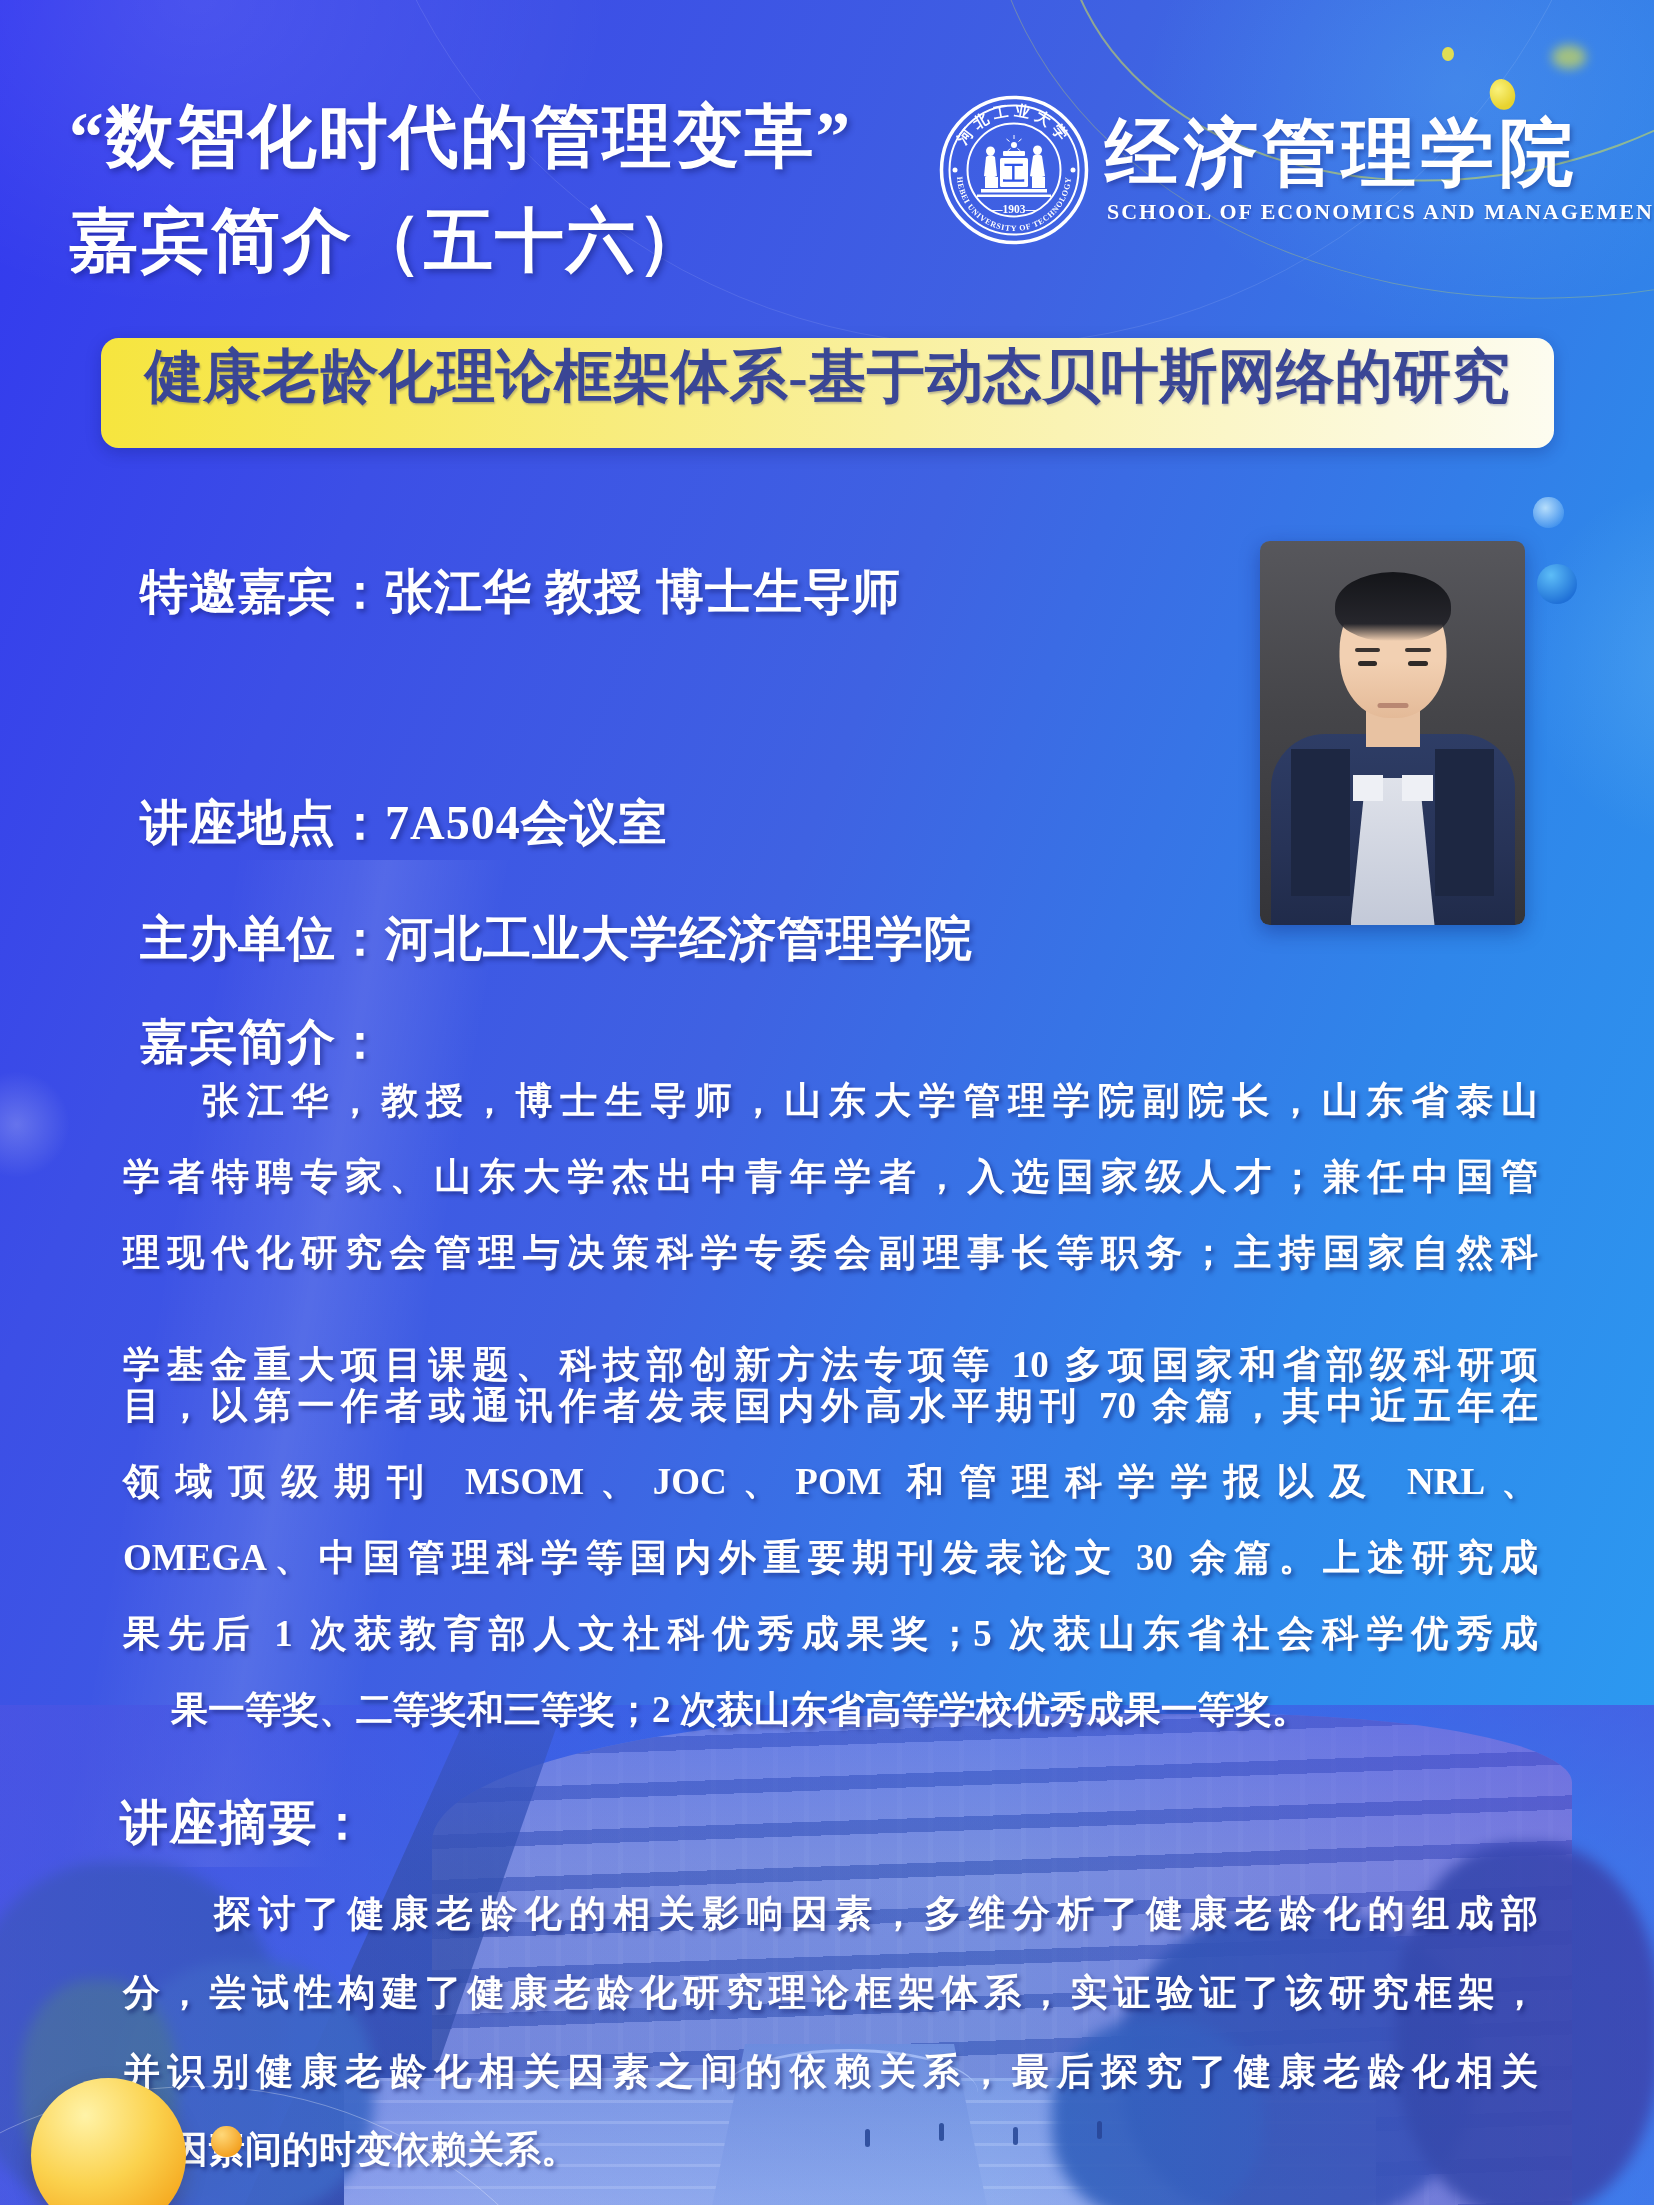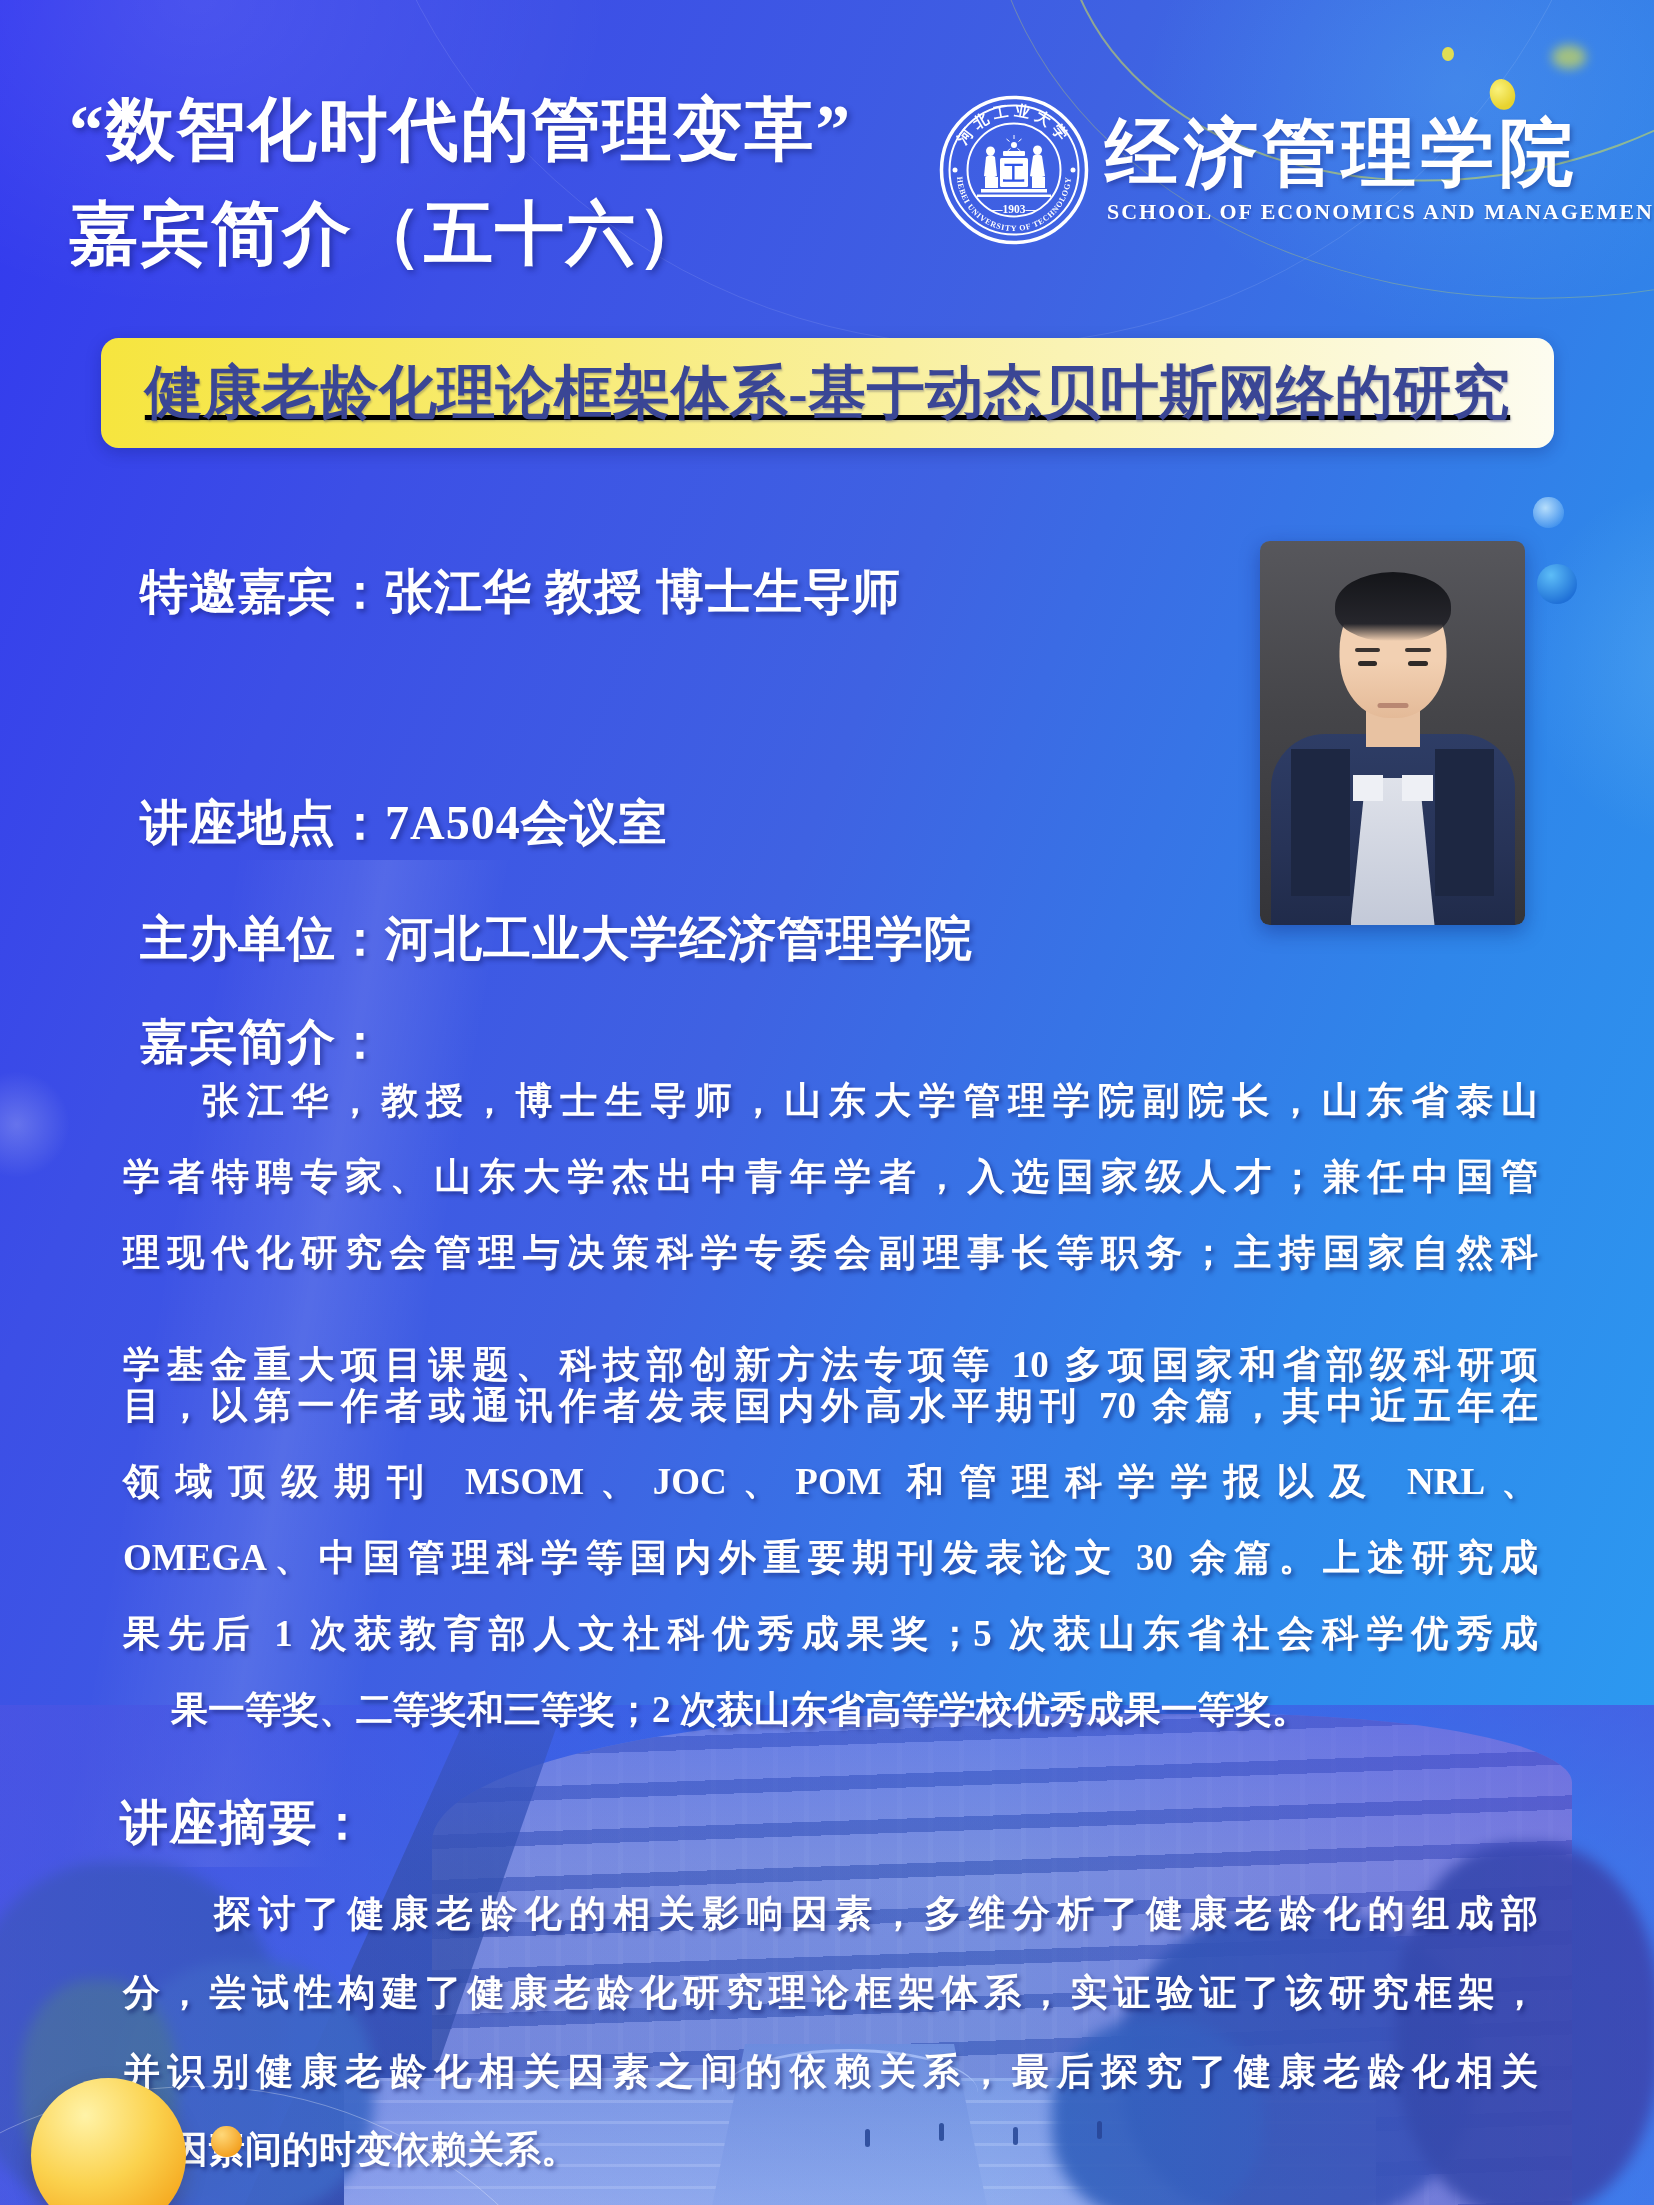--- a/index.html
+++ b/index.html
@@ -27,34 +27,34 @@
   .arcfaint2{left:-246px;top:2086px;width:884px;height:884px;border:1.5px solid rgba(255,255,255,.30);border-radius:50%;}
   .dot{border-radius:50%;}
   .dot-s{left:1442px;top:47px;width:11.8px;height:13.8px;background:#e9e14b;opacity:.95;}
   .dot-b{left:1490px;top:79px;width:24.6px;height:31px;background:radial-gradient(circle at 38% 30%,#faf27c,#e7d32f 70%);transform:rotate(-14deg);}
   .dot-blur{left:1552px;top:45px;width:34px;height:23.6px;background:#d9e24a;filter:blur(5.4px);opacity:.65;}
   .bubble-b1{left:1537px;top:564px;width:40px;height:40px;border-radius:50%;
     background:radial-gradient(circle at 35% 28%,#5fc0f8,#1e6fd6 75%);opacity:.95;}
   .bubble-b2{left:1533px;top:497px;width:30.5px;height:30.5px;border-radius:50%;
     background:radial-gradient(circle at 40% 35%,rgba(205,238,255,.85),rgba(130,200,250,.25) 75%);}
   
-  .series{left:69px;top:78px;width:909px;color:#fff;font-weight:bold;
+  .series{left:69px;top:85px;width:909px;color:#fff;font-weight:bold;
     font-size:69px;line-height:104px;letter-spacing:2px;
     text-shadow:2.5px 3.4px 5.9px rgba(8,16,90,.45);}
   
   .seal{left:939px;top:95px;width:150px;height:150px;}
   .logo-cn{left:1105px;top:104px;width:511px;color:#fff;font-weight:bold;font-size:74px;
     letter-spacing:4.9px;text-shadow:2px 2.9px 4.9px rgba(8,16,90,.35);white-space:nowrap;}
   .logo-en{left:1107px;top:199px;width:511px;color:#fff;font-weight:bold;font-size:22px;
     letter-spacing:2px;white-space:nowrap;text-shadow:1px 1.5px 2.9px rgba(8,16,90,.35);}
   
   .banner{left:101px;top:338px;width:1453px;height:110px;border-radius:17.7px;
     background:linear-gradient(90deg,#f6e53e 0%,#f9f0a0 55%,#fdfcf0 100%);
-    display:flex;align-items:center;justify-content:center;
-    box-shadow:0 4.9px 14.7px rgba(10,20,100,.25);text-decoration:underline;}
+    display:flex;justify-content:center;
+    box-shadow:0 4.9px 14.7px rgba(10,20,100,.25);}
   .banner-text{color:#3a4695;font-weight:bold;font-size:58px;letter-spacing:0.5px;white-space:nowrap;
     text-shadow:1px 1.5px 2px rgba(20,25,90,.25);}
   
   .info-row{left:140px;color:#fff;font-weight:bold;font-size:48px;white-space:nowrap;
     text-shadow:2.5px 3.4px 4.9px rgba(8,16,90,.45);letter-spacing:1px;}
   .r0{top:560px;} .r1{top:676px;} .r2{top:791px;} .r3{top:907px;} .r4{top:1010px;}
   
   .photo{left:1260px;top:541px;width:265px;height:384px;border-radius:9.8px;overflow:hidden;
     background:linear-gradient(180deg,#57575c,#454549 45%,#343438 100%);
     box-shadow:0 6.9px 19.7px rgba(10,20,100,.35);}

